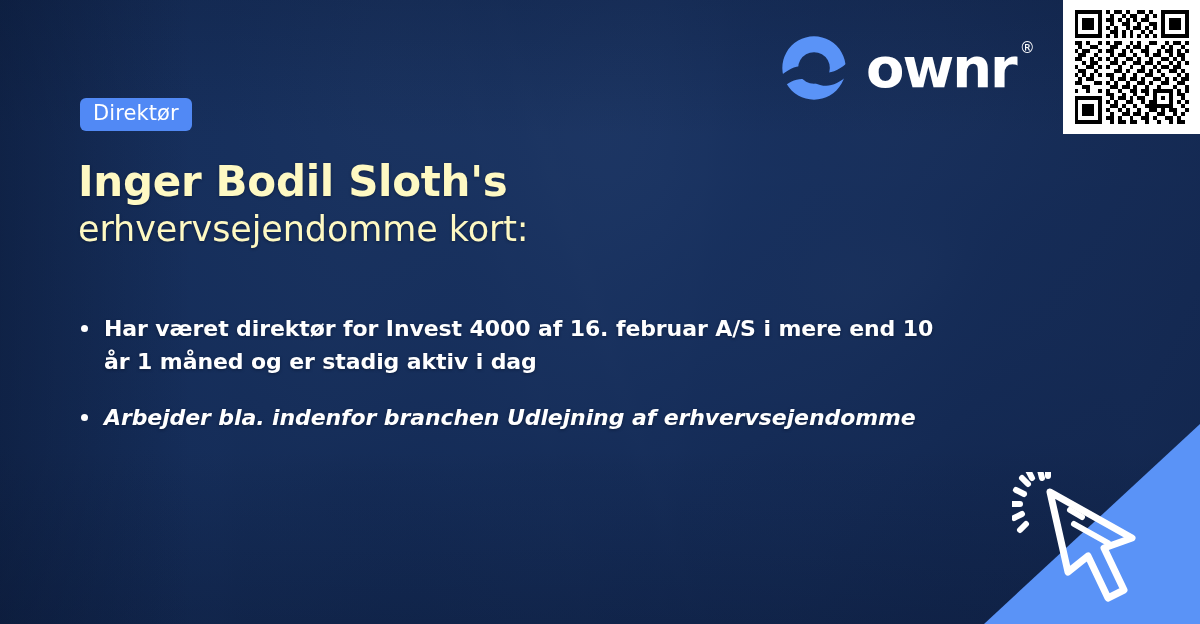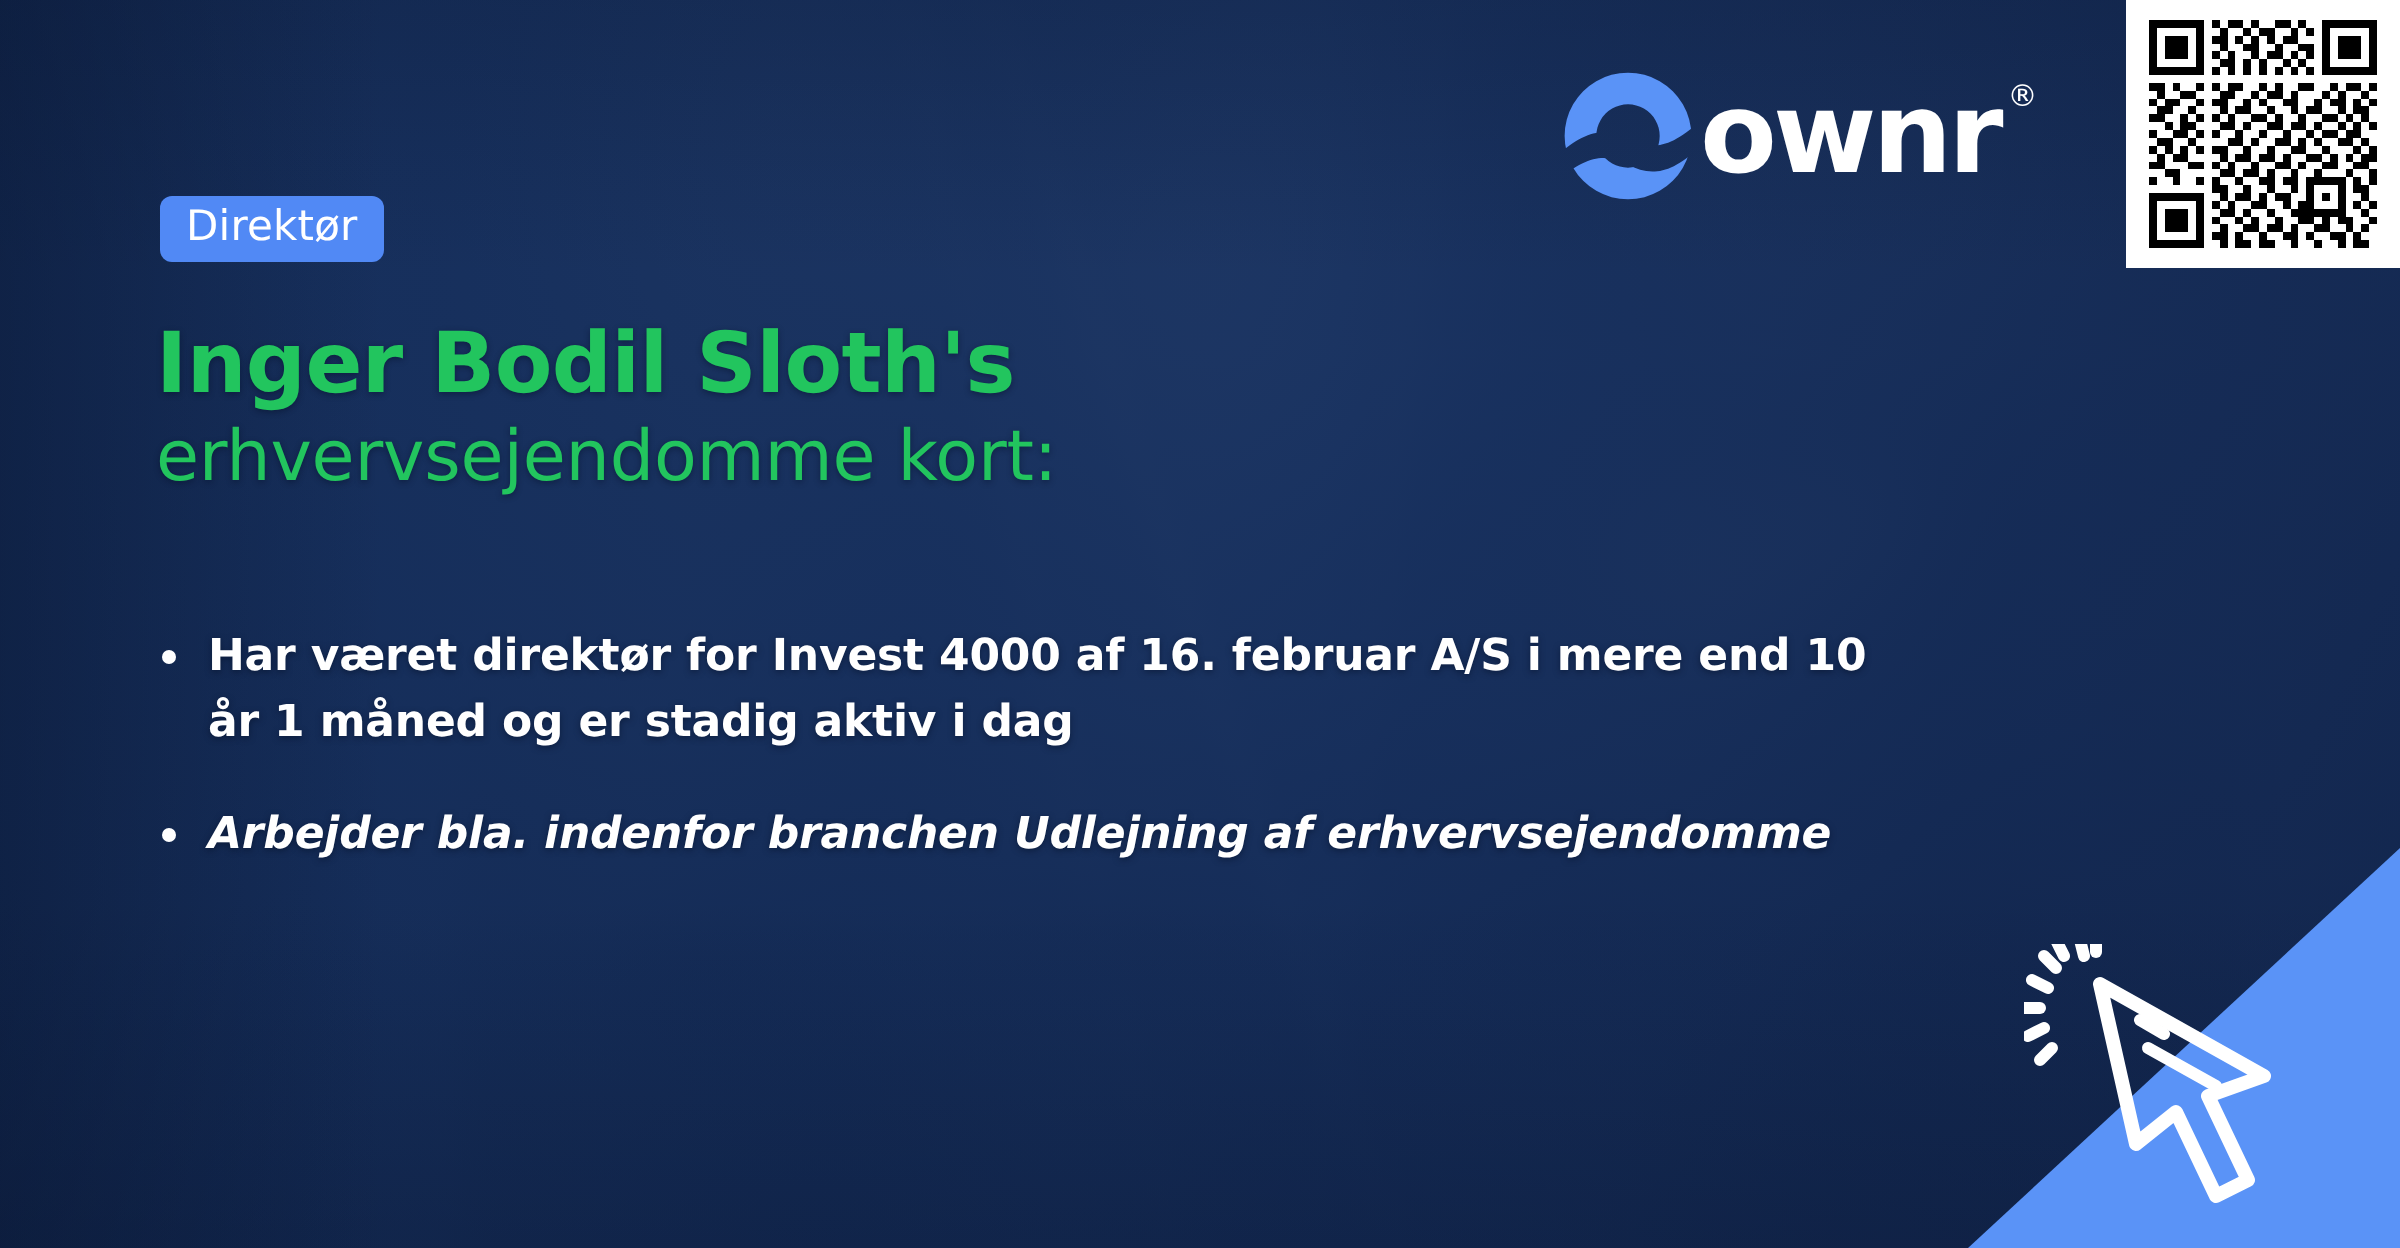--- a/index.html
+++ b/index.html
@@ -90,21 +90,21 @@
     color:#ffffff;
     font-size:21px;
     line-height:1;
     letter-spacing:0.1px;
     white-space:nowrap;
   }
 
   .headline {
     position:absolute; left:78px; top:158px;
     width:720px;
-    color:#22c55e;
+    color:#fef9c3;
   }
   .headline .line1 {
     display:block;
     font-size:42px;
     font-weight:700;
     line-height:1.12;
     letter-spacing:-0.3px;
     text-shadow:0 1px 3px rgba(4,14,36,0.45);
   }
   .headline .line2 {
@@ -136,21 +136,21 @@
   .bullets li:last-child { margin-bottom:0;font-style:italic; }
   .bullets li .dot {
     position:absolute; left:3px; top:13px;
     width:7px; height:7px; border-radius:50%;
     background:#ffffff;
   }
 
   
   .logo {
     position:absolute; left:778px; top:32px;
-    display:flex; align-items:center; 
+    display:flex; align-items:center; gap:16px;
   }
   .logo-mark { width:72px; height:72px; display:block; }
   .logo-word {
     position:relative;
     color:#ffffff;
     font-size:56px;
     font-weight:700;
     line-height:1;
     letter-spacing:-2px;
   }

